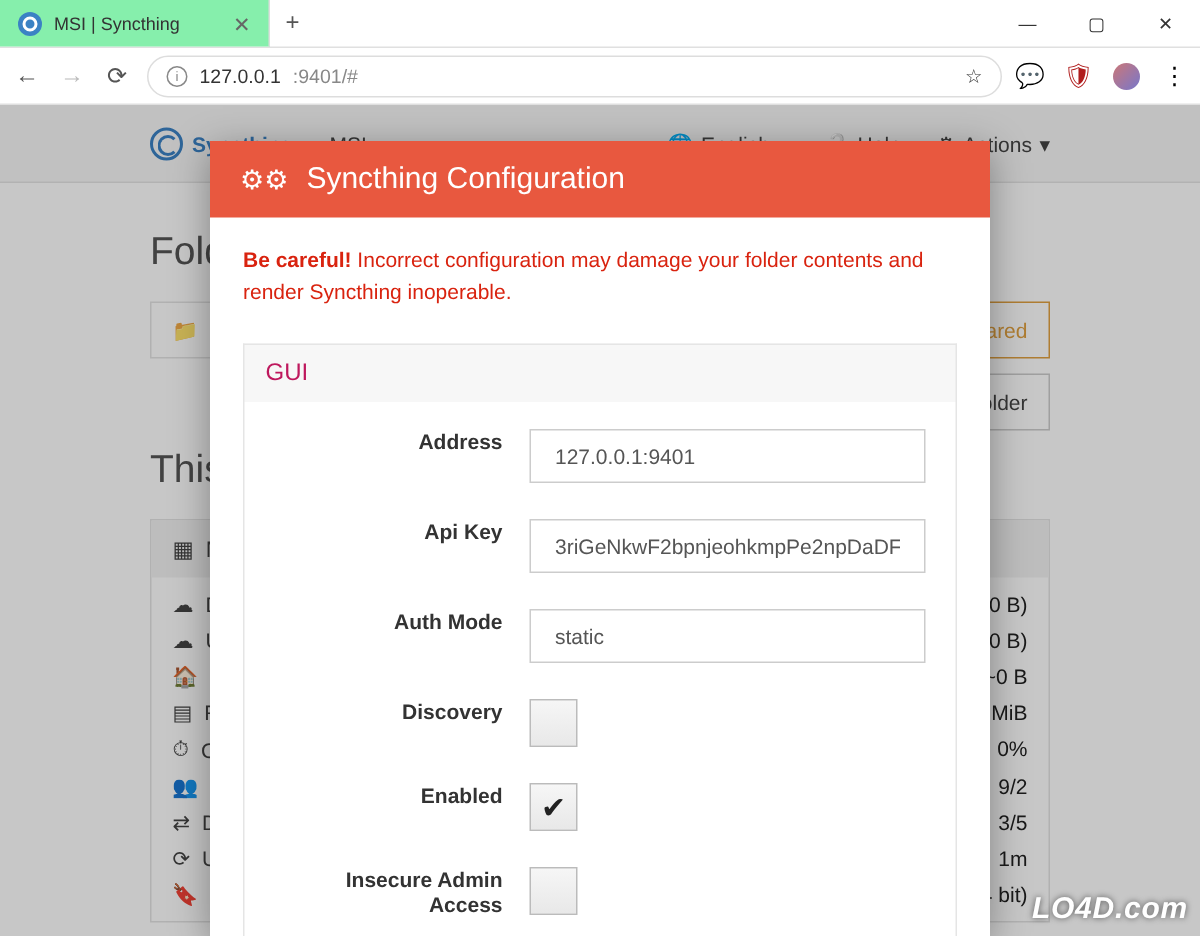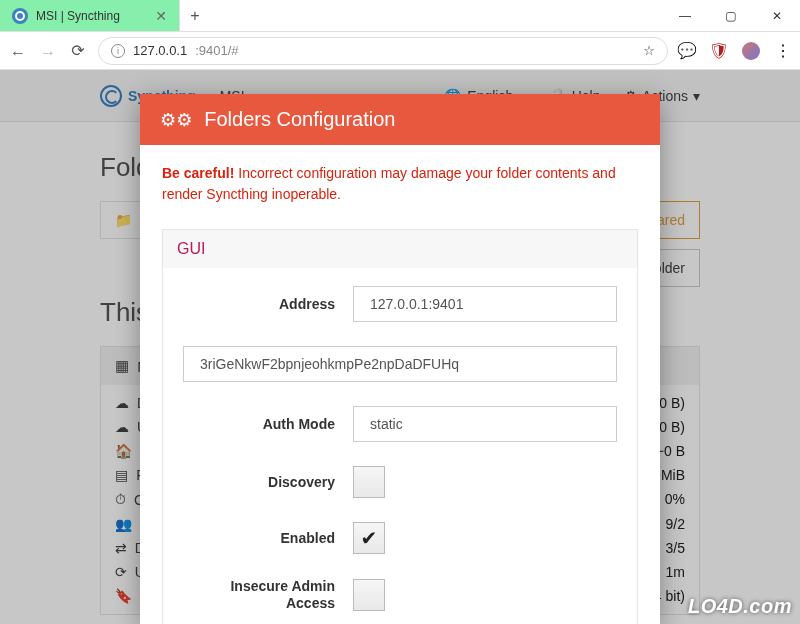--- a/index.html
+++ b/index.html
@@ -53,21 +53,21 @@
 
 
 .modal { position:absolute; left:140px; right:140px; top:94px; bottom:0; background:#fff; box-shadow:0 6px 24px rgba(0,0,0,.35); display:flex; flex-direction:column; }
 .modal-head { background:#e8583f; color:#fff; padding:14px 20px; font-size:20px; display:flex; align-items:center; gap:12px; }
 .gears { font-size:18px; }
 .modal-body { padding:18px 22px; overflow:hidden; flex:1; }
 .warning { color:#d9230f; font-size:14px; line-height:1.5; margin-bottom:24px; }
 .warning b { font-weight:700; }
 .section-head { background:#f7f7f7; border:1px solid #e5e5e5; border-bottom:none; padding:10px 14px; font-size:16px; color:#be185d; }
 .section-body { border:1px solid #e5e5e5; border-top:none; padding:18px 20px 0; }
-.form-row { display:flex; align-items:center; margin-bottom:24px; }
+.form-row { display:flex; align-items:flex-start; margin-bottom:24px; }
 .form-row label { width:170px; text-align:right; padding-right:18px; font-weight:700; font-size:14px; color:#333; line-height:1.2; }
 .form-row .control { flex:1; }
 .form-row input[type=text] { width:100%; height:36px; border:1px solid #ccc; padding:0 16px; font-size:14px; color:#555; }
 .chk { width:32px; height:32px; background:linear-gradient(#f6f6f6,#e8e8e8); border:1px solid #bbb; display:flex; align-items:center; justify-content:center; font-size:20px; color:#222; }
 
 
 .watermark { position:absolute; right:8px; bottom:6px; color:#fff; font-size:20px; font-style:italic; font-weight:600; text-shadow:0 0 4px rgba(0,0,0,.6); letter-spacing:.5px; pointer-events:none;text-align:center; }
 
 .ico { font-family: "Segoe UI Symbol","Apple Symbols",sans-serif; }
 </style>
@@ -216,35 +216,36 @@
         </div>
     </div>
   </div>
 </div>
 
 <div class="dim" style="top:70px"></div>
 
 <div class="modal">
   <div class="modal-head">
     <span class="gears ico">⚙⚙</span>
-    <span>Folders Configuration</span>
+    <span>Syncthing Configuration</span>
   </div>
   <div class="modal-body">
     <div class="warning">
       <b>Be careful!</b><span> Incorrect configuration may damage your folder contents and render Syncthing inoperable.</span>
     </div>
     <div class="section-head">GUI</div>
     <div class="section-body">
 
       <div class="form-row">
         <label>Address</label>
         <div class="control"><input type="text" value="127.0.0.1:9401" style=""></div>
       </div>
 
       <div class="form-row">
+        <label>Api Key</label>
         <div class="control"><input type="text" value="3riGeNkwF2bpnjeohkmpPe2npDaDFUHq" style=""></div>
       </div>
 
       <div class="form-row">
         <label>Auth Mode</label>
         <div class="control"><input type="text" value="static" style=""></div>
       </div>
 
       <div class="form-row">
         <label>Discovery</label>

